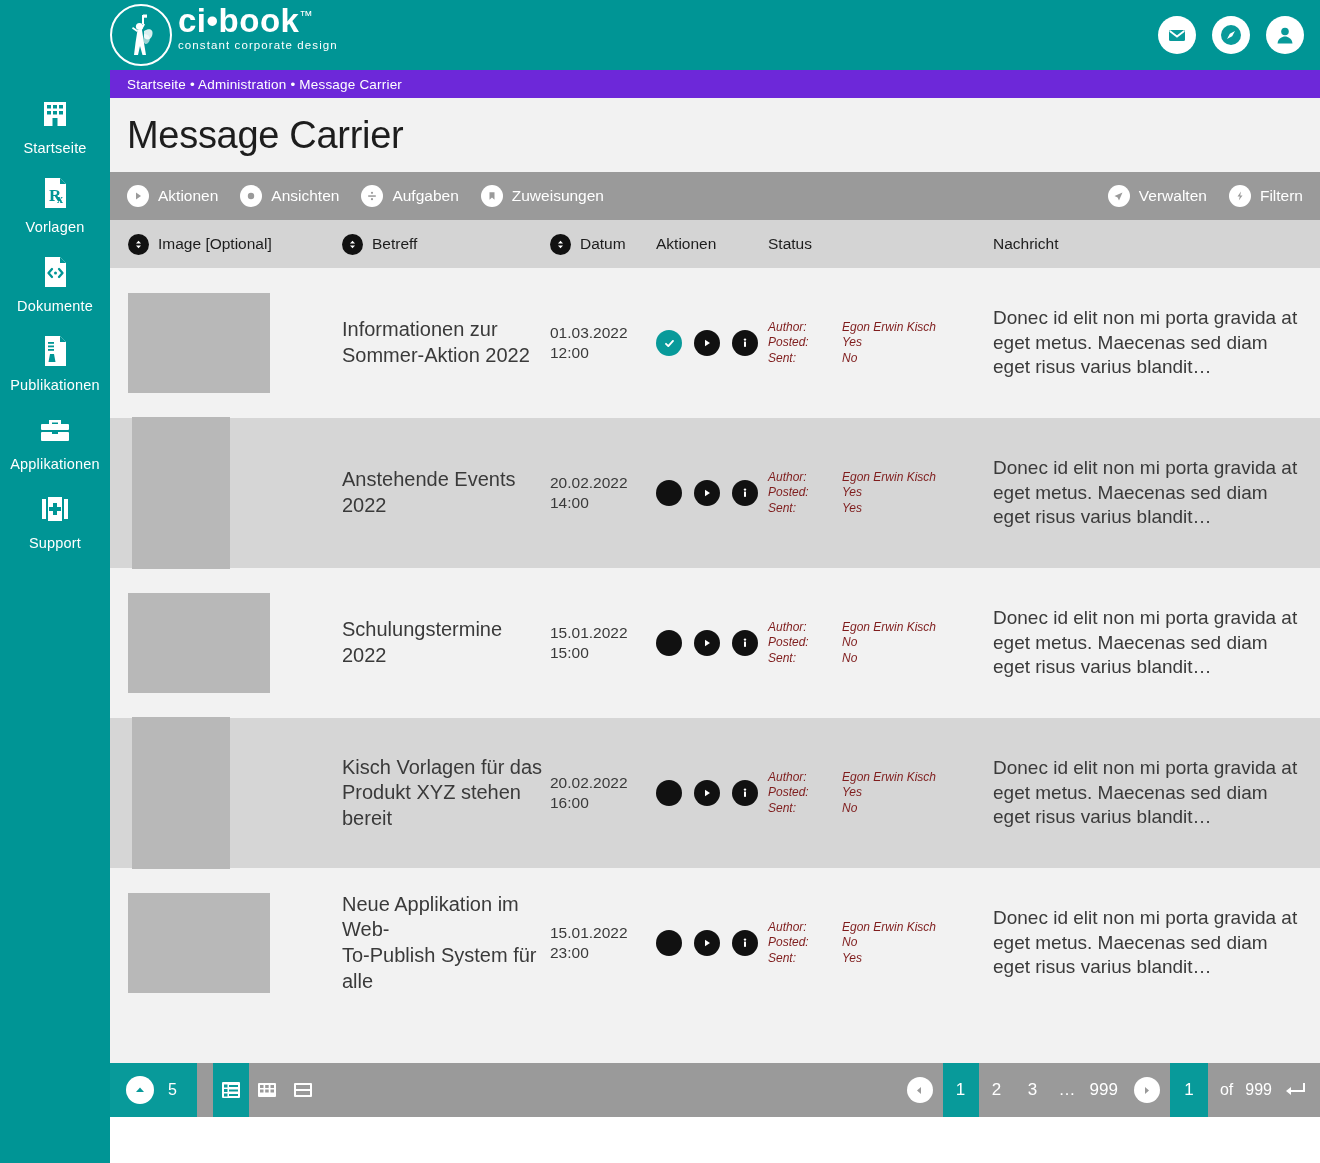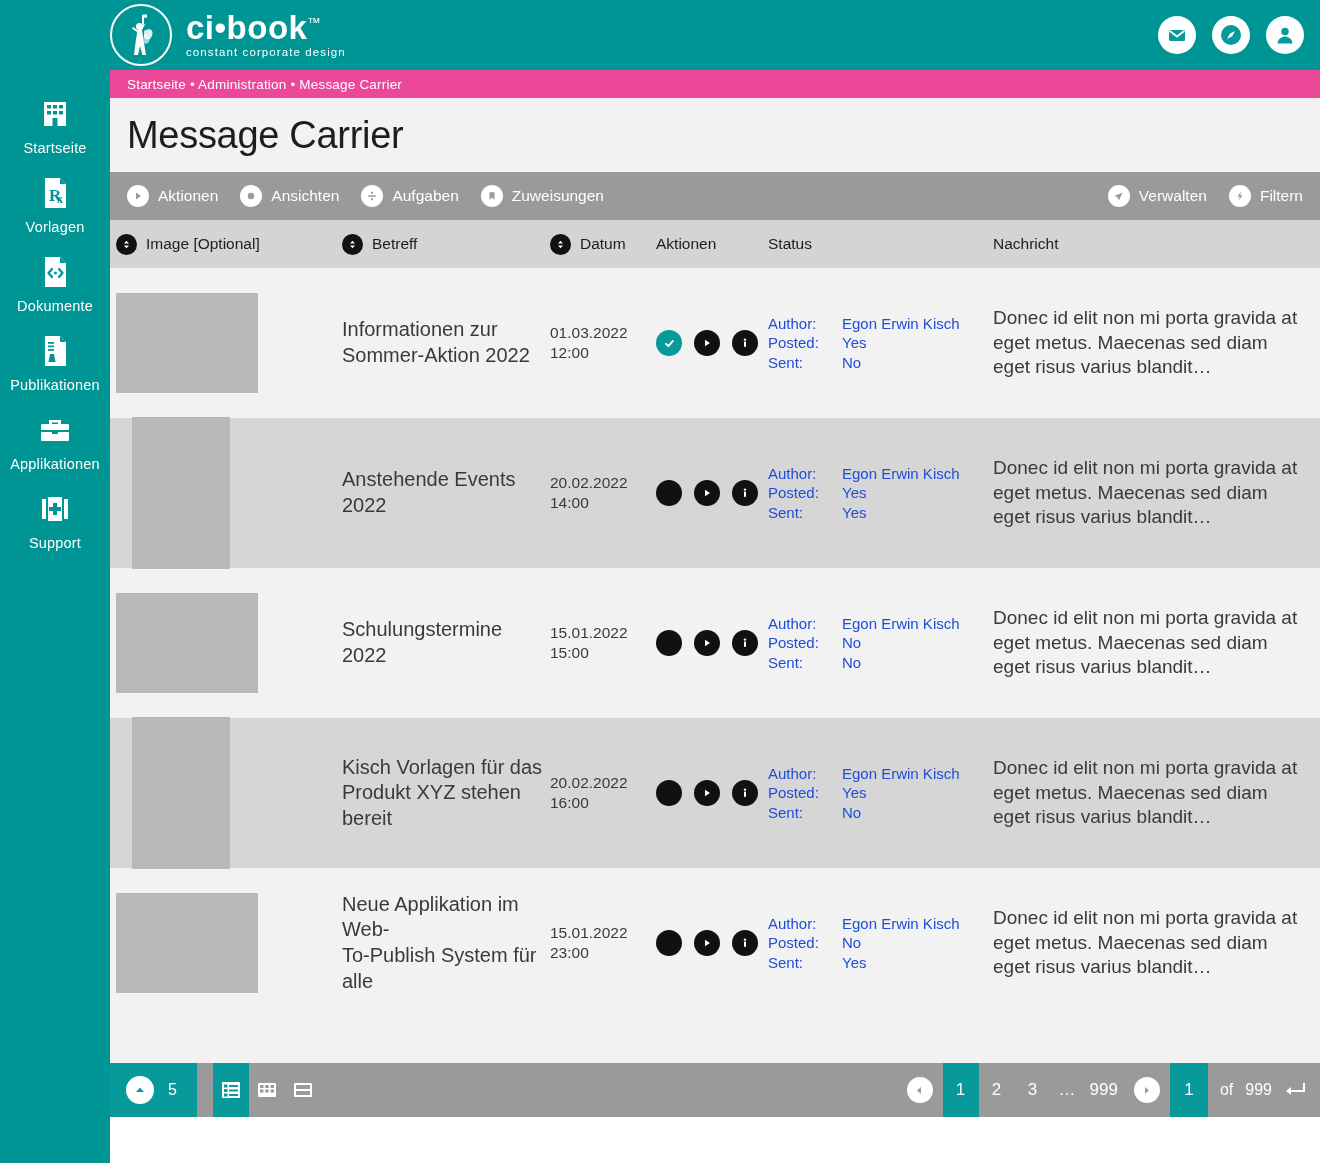--- a/index.html
+++ b/index.html
@@ -9,21 +9,21 @@
     background: #009595;
     overflow: hidden;
   }
   .app { position: relative; width: 1320px; height: 1163px; display: flex; flex-direction: column; }
 
   
   .topbar {
     height: 70px; background: #009595; flex: 0 0 70px;
     display: flex; align-items: center; position: relative;
   }
-  .logo-wrap { display: flex; align-items: center; margin-left: 110px; gap: 14px; }
+  .logo-wrap { display: flex; align-items: flex-start; margin-left: 110px; gap: 6px; }
   .logo-mark {
     width: 62px; height: 62px; border-radius: 50%;
     border: 2px solid #ffffff; display: flex; align-items: center; justify-content: center;
   }
   .logo-text { display: flex; flex-direction: column; line-height: 1; }
   .logo-name { font-size: 33px; font-weight: bold; color: #fff; letter-spacing: .5px; position: relative; }
   .logo-name .tm { font-size: 13px; vertical-align: super; font-weight: normal; }
   .logo-sub { font-size: 11.5px; color: #fff; letter-spacing: 1.1px; margin-top: 3px; }
 
   .topicons { position: absolute; right: 16px; top: 50%; transform: translateY(-50%); display: flex; gap: 16px; }
@@ -41,21 +41,21 @@
   .side-item {
     width: 110px; display: flex; flex-direction: column; align-items: center;
     padding: 9px 0 7px; cursor: pointer;
   }
   .side-icon { height: 42px; display: flex; align-items: center; justify-content: center; }
   .side-label { color: #fff; font-size: 14.5px; margin-top: 5px; letter-spacing: .2px; white-space: nowrap; }
 
   .content { flex: 1; display: flex; flex-direction: column; min-width: 0; background: #f2f2f2; }
 
   .breadcrumb {
-    background: #ec4899; height: 28px; flex: 0 0 28px;
+    background: #6d28d9; height: 28px; flex: 0 0 28px;
     display: flex; align-items: center; padding-left: 17px;
     color: #fff; font-size: 13.5px; letter-spacing: .2px;
   }
   .page-title-bar { background: #f2f2f2; flex: 0 0 74px; display: flex; align-items: center; padding-left: 17px; }
   .page-title { font-size: 38px; color: #1d1d1d; font-weight: normal; letter-spacing: -.3px; }
 
   
   .toolbar {
     background: #9a9a9a; flex: 0 0 48px; display: flex; align-items: center;
     padding: 0 17px; justify-content: space-between;
@@ -72,21 +72,21 @@
     background: #d4d4d4; flex: 0 0 48px; display: flex; align-items: center;
     font-size: 15.5px; color: #1d1d1d;
   }
   .th { display: flex; align-items: center; gap: 9px; }
   .sort-ico {
     width: 21px; height: 21px; border-radius: 50%; background: #111;
     display: flex; align-items: center; justify-content: center; flex: 0 0 21px;
   }
 
   
-  .c-img   { width: 218px; flex: 0 0 218px; padding-left: 6px; }
+  .c-img   { width: 218px; flex: 0 0 218px; padding-left: 18px; }
   .c-subj  { width: 218px; flex: 0 0 218px; padding-left: 14px; }
   .c-date  { width: 110px; flex: 0 0 110px; padding-left: 4px; }
   .c-act   { width: 112px; flex: 0 0 112px; padding-left: 0px; }
   .c-stat  { width: 225px; flex: 0 0 225px; }
   .c-msg   { flex: 1; min-width: 0; padding-right: 18px; }
 
   .rows { flex: 1; overflow: hidden; }
   .row { display: flex; align-items: center; height: 150px; }
   .row.odd  { background: #f2f2f2; }
   .row.even { background: #d6d6d6; }
@@ -100,21 +100,21 @@
   .date { font-size: 15.5px; color: #3a3a3a; line-height: 1.28; }
 
   .acts { display: flex; gap: 12px; align-items: center; }
   .act {
     width: 26px; height: 26px; border-radius: 50%; background: #111;
     display: flex; align-items: center; justify-content: center; cursor: pointer;
   }
   .act.teal { background: #089a9a; }
   .act.plain { background: #111; }
 
-  .status { display: flex; font-size: 15px; color: #1d4ed8; line-height: 1.3; }
+  .status { display: flex; font-size: 12px; color: #7f1d1d; line-height: 1.3; font-style: italic; }
   .status .k { width: 74px; flex: 0 0 74px; }
   .status .v { }
   .msg { font-size: 19px; color: #3a3a3a; line-height: 1.3; }
 
   
   .pager { background: #9a9a9a; flex: 0 0 54px; display: flex; align-items: center; }
   .pg-left { display: flex; align-items: center; height: 54px; }
   .pg-count {
     background: #089a9a; height: 54px; display: flex; align-items: center;
     gap: 14px; padding: 0 20px 0 16px; color: #fff; font-size: 16px;

